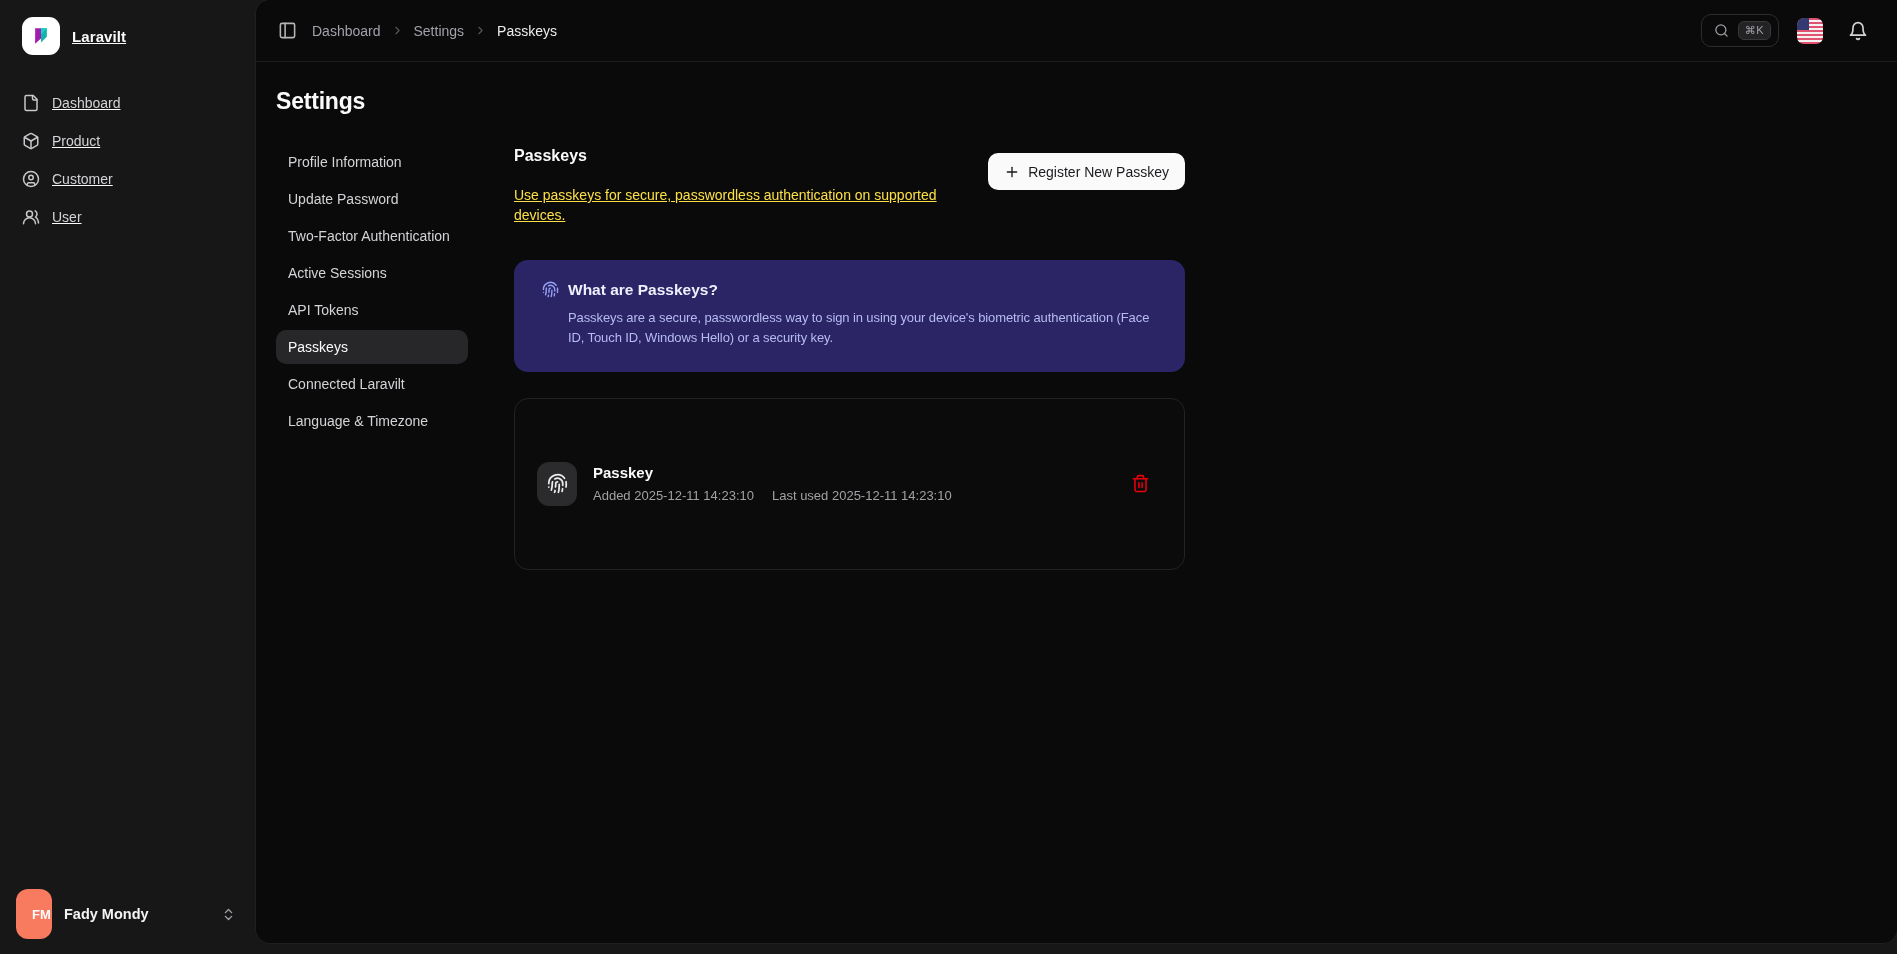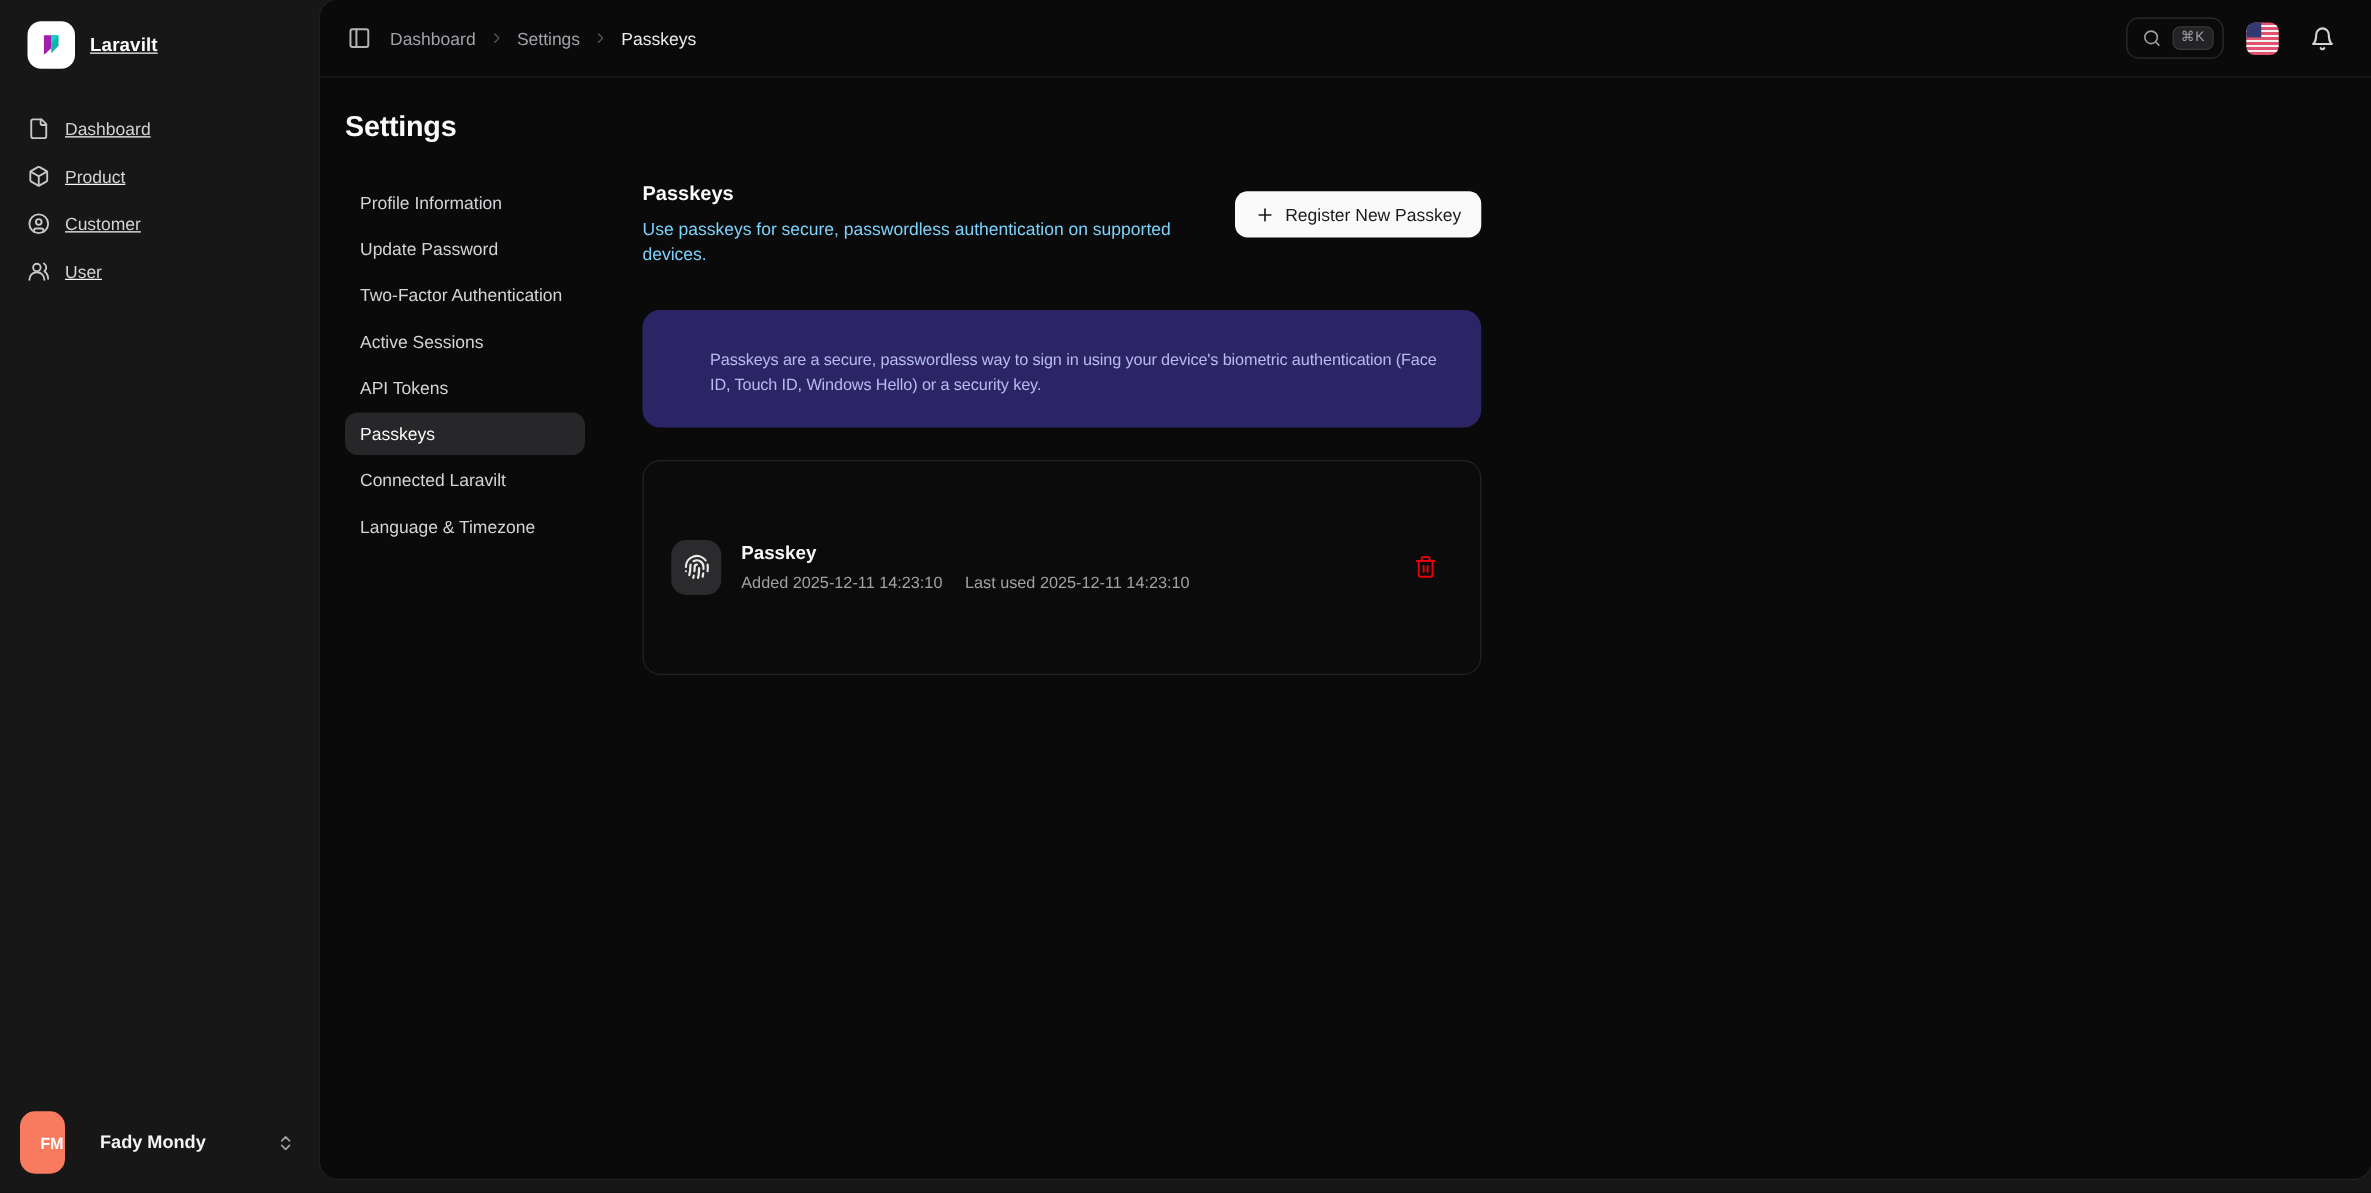--- a/index.html
+++ b/index.html
@@ -43,21 +43,21 @@
     position:absolute; left:8px; right:8px; bottom:8px;
     display:flex; align-items:center; gap:12px;
     padding:7px 12px 7px 8px; border-radius:10px; cursor:pointer;
   }
   .avatar {
     width:36px; height:50px; border-radius:12px;
     background:var(--avatar-bg,#f87a5f);
     color:#ffffff; font-size:13px; font-weight:700;
     display:flex; align-items:center; justify-content:center; flex-shrink:0;padding-left:15px;
   }
-  .user-name { font-size:14.5px; font-weight:600; color:#f4f4f5;margin-left:16px; }
+  .user-name { font-size:14.5px; font-weight:600; color:#f4f4f5; }
   .user-caret { margin-left:auto; color:#a1a1aa; }
 
   
   .panel {
     position:absolute; left:256px; top:0; right:0; bottom:11px;
     background:#0a0a0a;
     border-radius:14px 0 14px 14px;
     box-shadow:0 0 0 1px rgba(255,255,255,0.035);
     overflow:hidden;
   }
@@ -109,22 +109,22 @@
     padding:9px 12px; border-radius:10px;
     font-size:14px; color:#d4d4d8; cursor:pointer;
   }
   .snav-item.active { background:#27272a; color:#fafafa; font-weight:500; }
 
   .settings-main { margin-left:46px; width:671px; }
 
   .section-header { display:flex; align-items:flex-start; justify-content:space-between; }
   .section-title { font-size:16px; font-weight:600; color:#fafafa; margin-top:2px; }
   .section-desc {
-    margin-top:8px; font-size:14px; line-height:1.45;
-    color:#7dd3fc; max-width:460px;
+    margin-top:20px; font-size:14px; line-height:1.45;
+    color:#fde047; max-width:460px;text-decoration:underline;
   }
   .primary-btn {
     display:flex; align-items:center; gap:8px;
     height:37px; padding:0 16px; margin-top:8px;
     background:#fafafa; color:#1b1b1f;
     border:none; border-radius:10px;
     font-size:14px; font-weight:400; cursor:pointer; flex-shrink:0;
     font-family:inherit;
   }
 
@@ -302,20 +302,36 @@
               <svg width="16" height="16" viewBox="0 0 24 24" fill="none" stroke="currentColor" stroke-width="2" stroke-linecap="round" stroke-linejoin="round">
                   <path d="M5 12h14"></path>
                   <path d="M12 5v14"></path>
                 </svg>
             </span>
             <span>Register New Passkey</span>
           </button>
         </div>
 
         <div class="info-banner">
+          <div class="banner-head">
+            <span class="icn">
+              <svg width="17" height="17" viewBox="0 0 24 24" fill="none" stroke="currentColor" stroke-width="2" stroke-linecap="round" stroke-linejoin="round">
+                  <path d="M12 10a2 2 0 0 0-2 2c0 1.02-.1 2.51-.26 4"></path>
+                  <path d="M14 13.12c0 2.38 0 6.38-1 8.88"></path>
+                  <path d="M17.29 21.02c.12-.6.43-2.3.5-3.02"></path>
+                  <path d="M2 12a10 10 0 0 1 18-6"></path>
+                  <path d="M2 16h.01"></path>
+                  <path d="M21.8 16c.2-2 .131-5.354 0-6"></path>
+                  <path d="M5 19.5C5.5 18 6 15 6 12a6 6 0 0 1 .34-2"></path>
+                  <path d="M8.65 22c.21-.66.45-1.32.57-2"></path>
+                  <path d="M9 6.8a6 6 0 0 1 9 5.2v2"></path>
+                </svg>
+            </span>
+            <span class="banner-title">What are Passkeys?</span>
+          </div>
           <p class="banner-body">Passkeys are a secure, passwordless way to sign in using your device's biometric authentication (Face ID, Touch ID, Windows Hello) or a security key.</p>
         </div>
 
         <div class="passkey-card">
           <span class="chip">
             <svg width="21" height="21" viewBox="0 0 24 24" fill="none" stroke="currentColor" stroke-width="2" stroke-linecap="round" stroke-linejoin="round">
                 <path d="M12 10a2 2 0 0 0-2 2c0 1.02-.1 2.51-.26 4"></path>
                 <path d="M14 13.12c0 2.38 0 6.38-1 8.88"></path>
                 <path d="M17.29 21.02c.12-.6.43-2.3.5-3.02"></path>
                 <path d="M2 12a10 10 0 0 1 18-6"></path>

